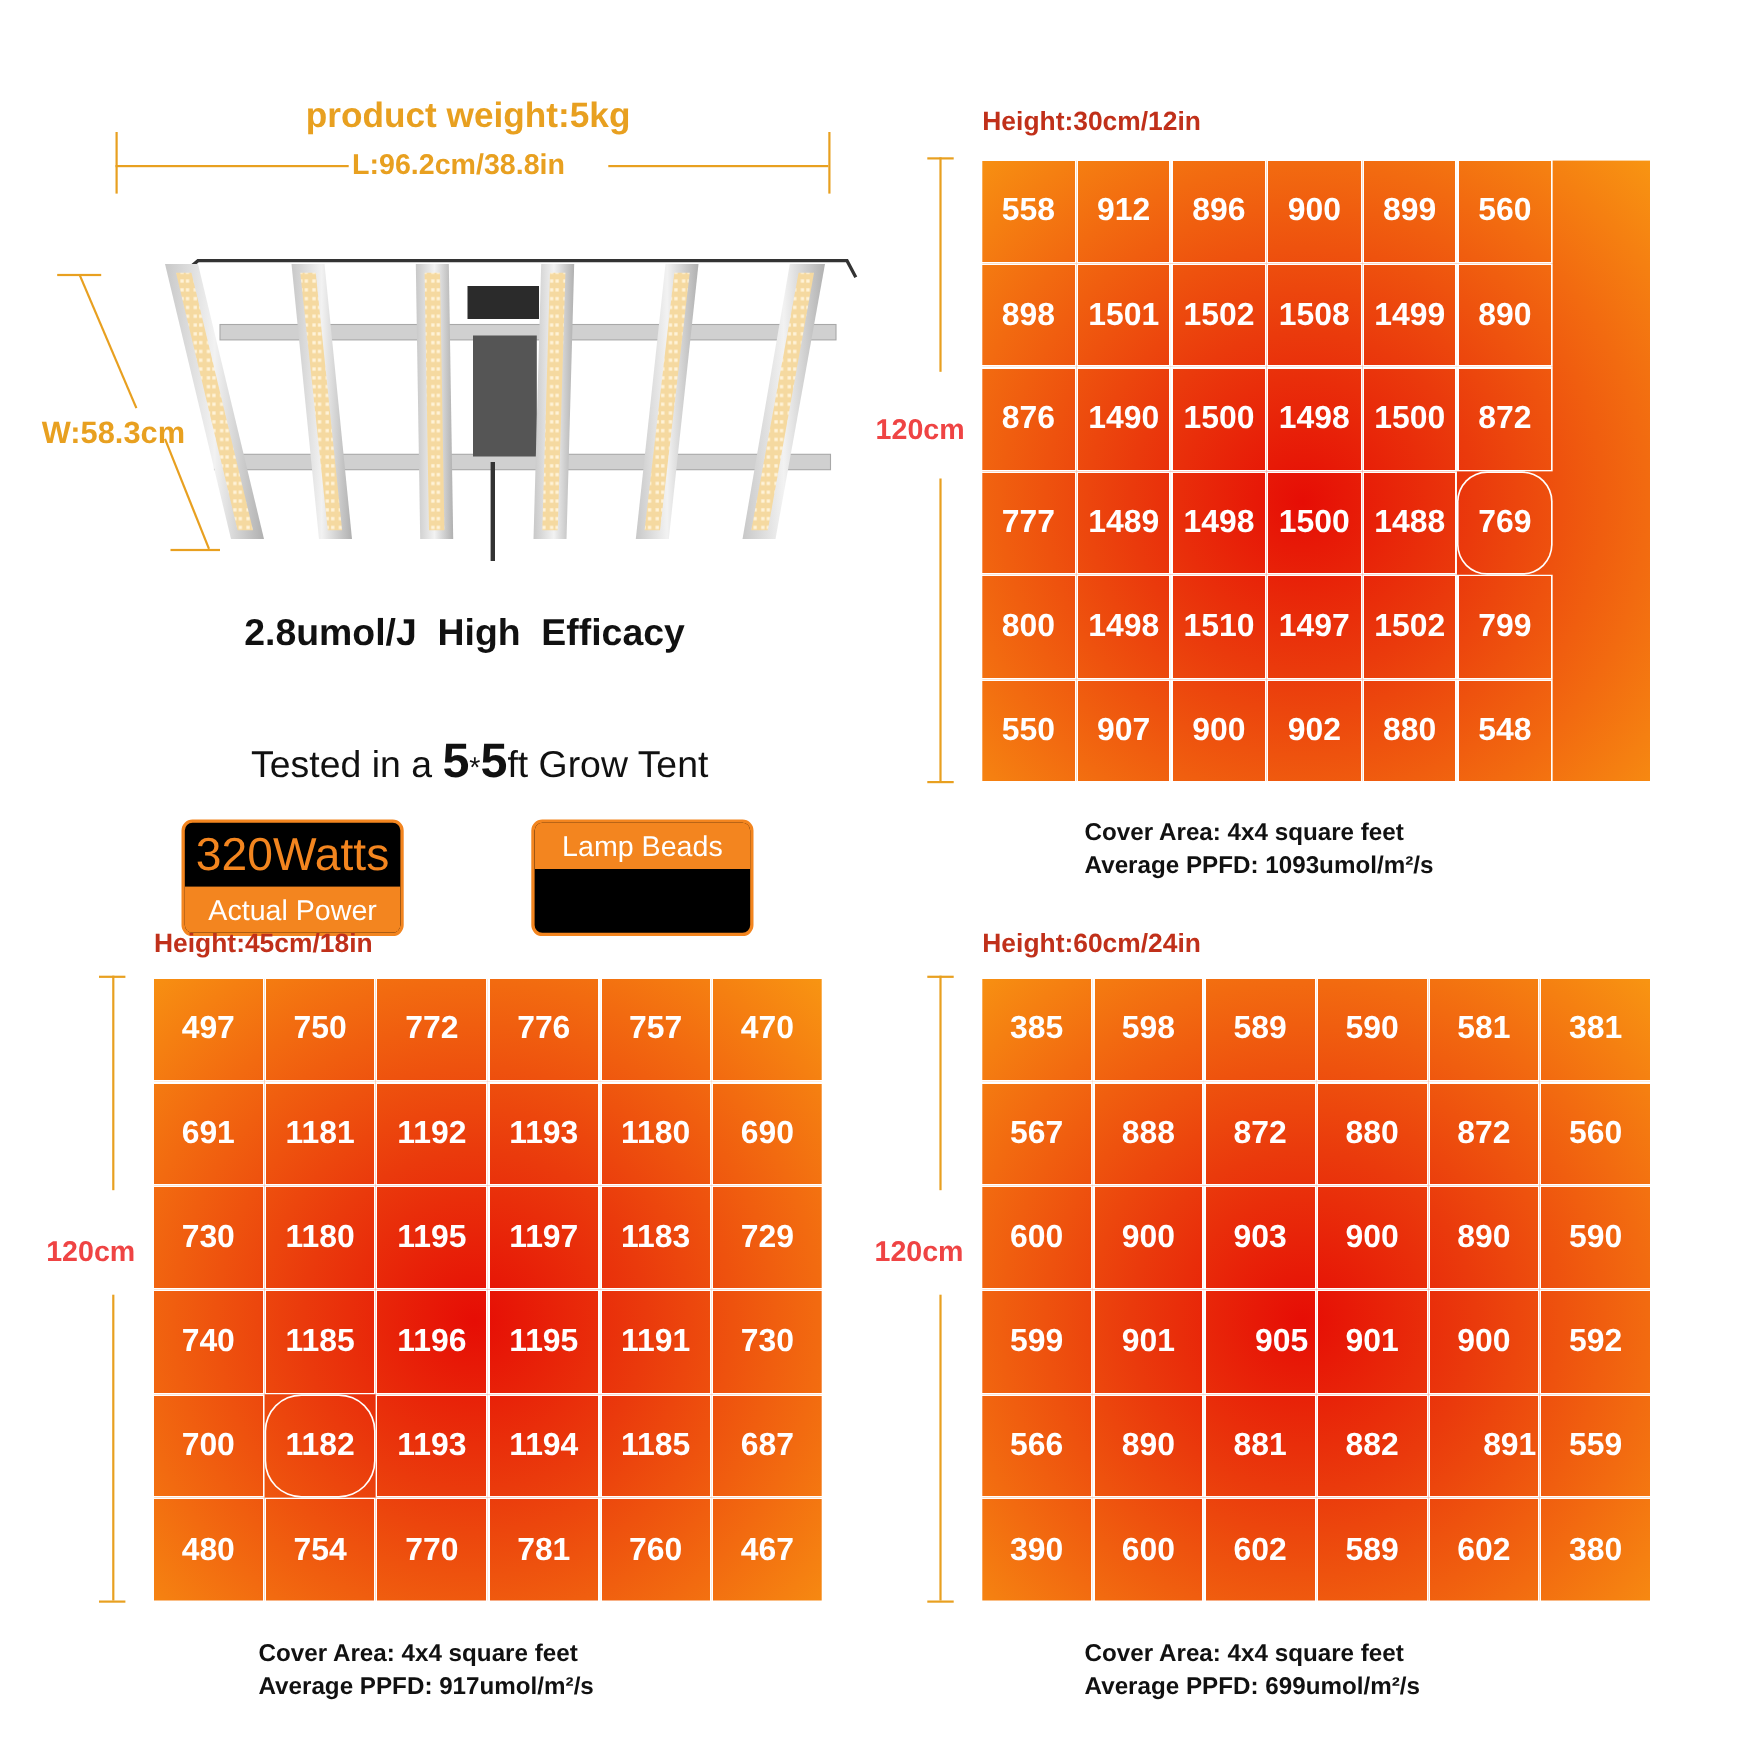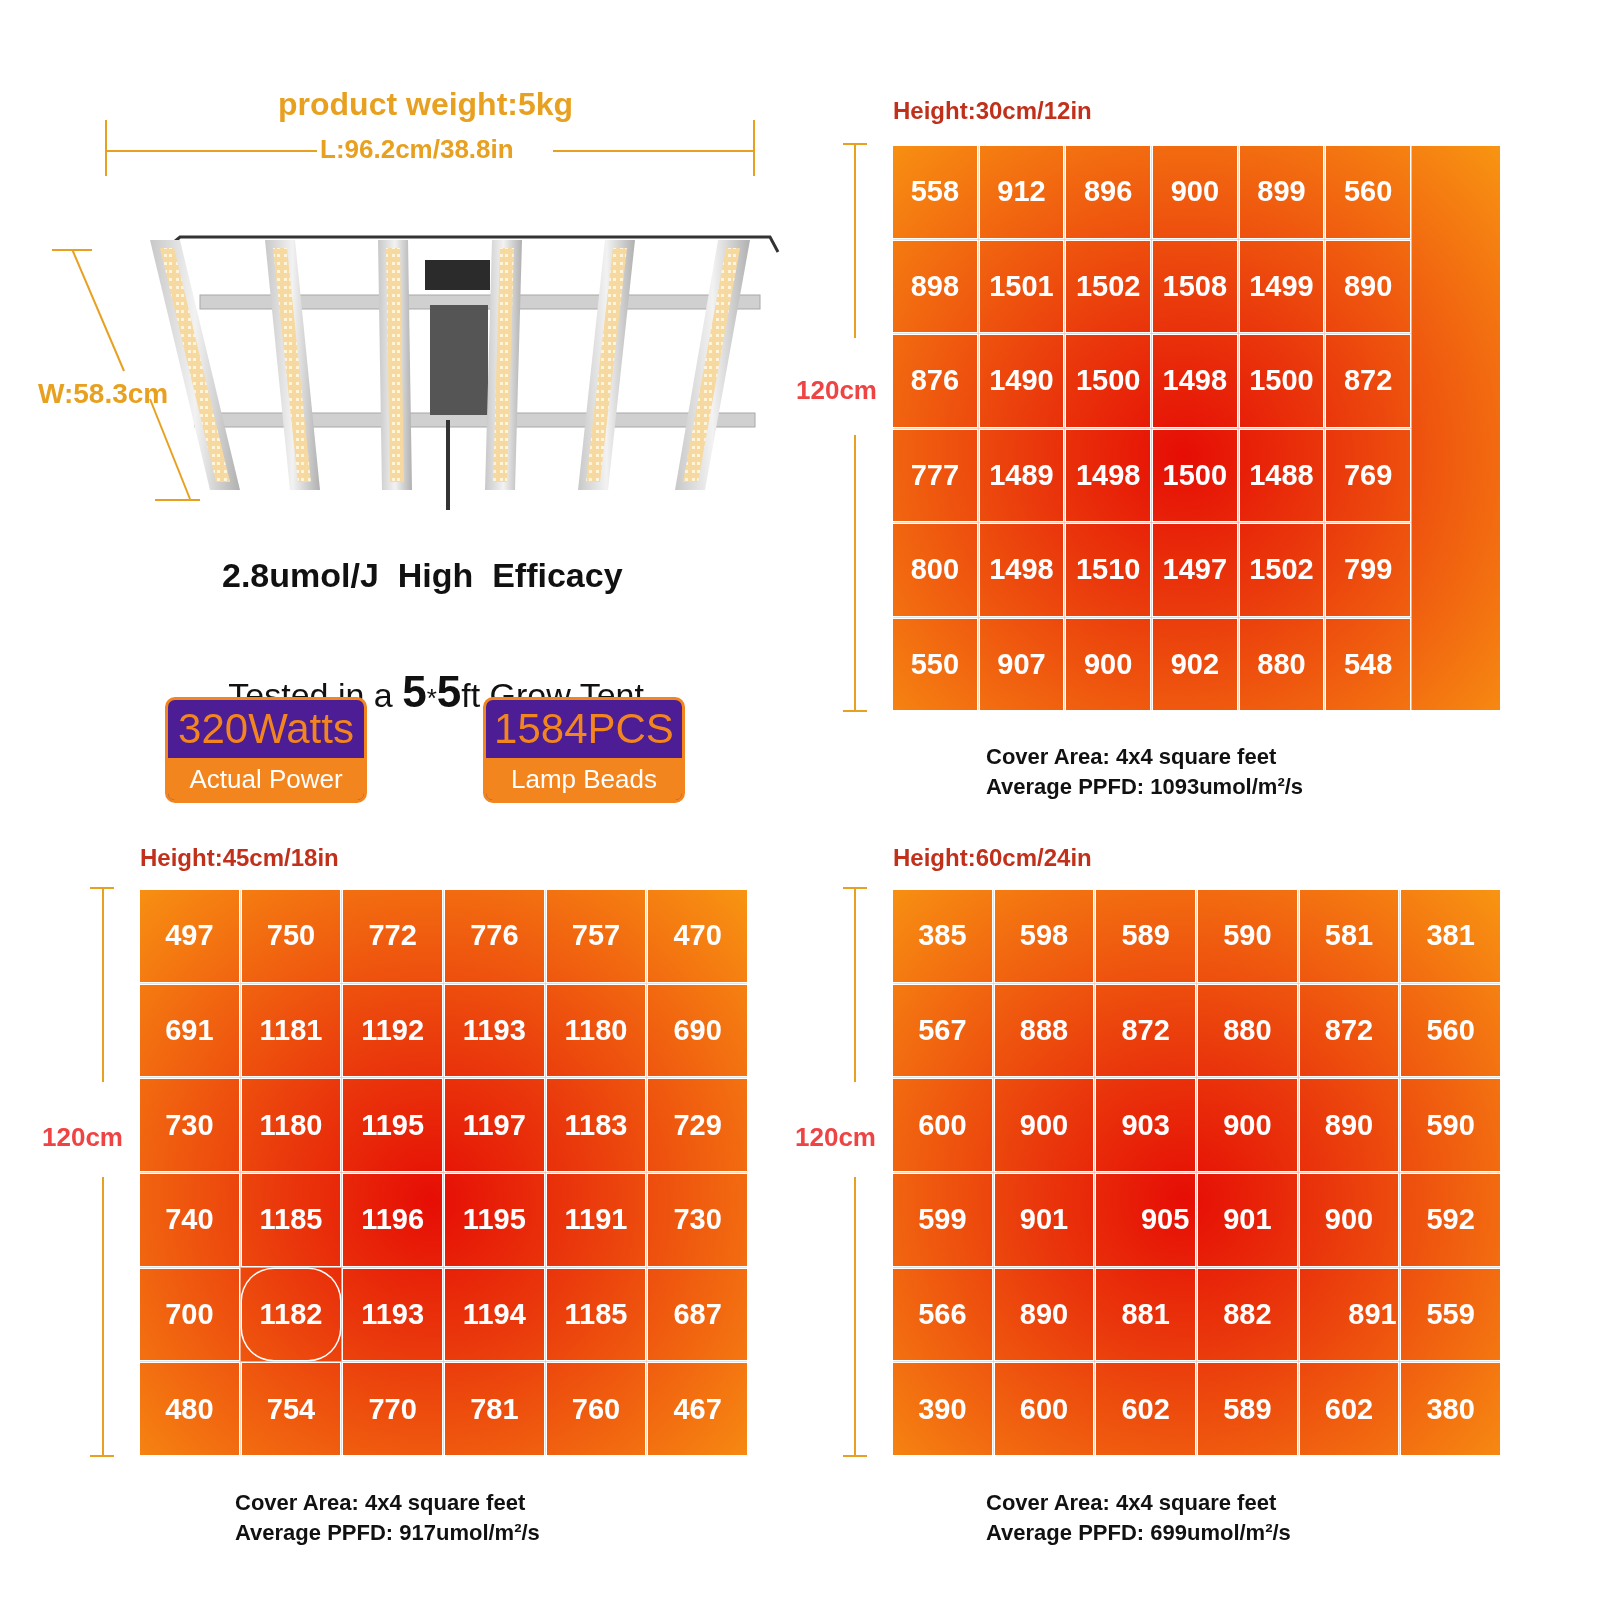--- a/index.html
+++ b/index.html
@@ -13,21 +13,21 @@
   .grid-bg { position: absolute; background:
       radial-gradient(ellipse at 48% 55%, #e60d05 0%, #ea3a0c 35%, #f26a10 70%, #f89512 100%); }
   .cell { display: flex; align-items: center; justify-content: center;
           color: #ffffff; font-weight: bold; font-size: 29px;
           background: rgba(255,255,255,0); }
   .vline { position: absolute; width: 2px; background: #e8a020; }
   .hline { position: absolute; height: 2px; background: #e8a020; }
   .dim-label { position: absolute; color: #ef4444; font-weight: bold; font-size: 26px; }
   .caption { position: absolute; font-weight: bold; font-size: 22px; color: #111; line-height: 30px; }
   .badge { position: absolute; width: 196px; height: 100px; border: 3px solid #f3851f;
-           border-radius: 10px; overflow: hidden; background: #4c1d95; }
+           border-radius: 10px; overflow: hidden; background: #000000; margin-top: 48px; }
   .badge .top { height: 58px; display: flex; align-items: center; justify-content: center;
                 color: #f3851f; font-size: 42px; }
   .badge .bot { height: 42px; background: #f3851f; color: #fff; font-size: 26px;
                 display: flex; align-items: center; justify-content: center; }
 </style>
 </head>
 <body>
 
 <div class="abs orange-text" style="left:278px; top:86px; font-size:32px;">product weight:5kg</div>
 
@@ -84,21 +84,20 @@
 
 <div class="abs" style="left:210px; top:628px; font-size:34px; color:#111; white-space:pre;">
   <span>Tested in a </span><span style="font-weight:bold; font-size:44px;">5</span><span style="font-size:26px;">*</span><span style="font-weight:bold; font-size:44px;">5</span><span>ft Grow Tent</span>
 </div>
 
 <div class="badge" style="left:165px; top:697px;">
   <div class="top">320Watts</div>
   <div class="bot">Actual Power</div>
 </div>
 <div class="badge" style="left:483px; top:697px;">
-  <div class="top">1584PCS</div>
   <div class="bot">Lamp Beads</div>
 </div>
 
 <div class="abs height-title" style="left:893px; top:97px;">Height:30cm/12in</div>
 <div class="hline" style="left:843px; top:143px; width:24px;"></div>
 <div class="vline" style="left:854px; top:143px; height:195px;"></div>
 <div class="dim-label" style="left:796px; top:375px;">120cm</div>
 <div class="vline" style="left:854px; top:435px; height:275px;"></div>
 <div class="hline" style="left:843px; top:710px; width:24px;"></div>
 <div class="grid-bg" style="left:893px; top:146px; width:607px; height:564px;"></div>
@@ -119,21 +118,21 @@
     <div class="cell" style="box-shadow: rgb(255, 255, 255) 0px 0px 0px 1.5px;">1490</div>
     <div class="cell" style="box-shadow: rgb(255, 255, 255) 0px 0px 0px 1.5px;">1500</div>
     <div class="cell" style="box-shadow: rgb(255, 255, 255) 0px 0px 0px 1.5px;">1498</div>
     <div class="cell" style="box-shadow: rgb(255, 255, 255) 0px 0px 0px 1.5px;">1500</div>
     <div class="cell" style="box-shadow: rgb(255, 255, 255) 0px 0px 0px 1.5px;">872</div>
     <div class="cell" style="box-shadow: rgb(255, 255, 255) 0px 0px 0px 1.5px;">777</div>
     <div class="cell" style="box-shadow: rgb(255, 255, 255) 0px 0px 0px 1.5px;">1489</div>
     <div class="cell" style="box-shadow: rgb(255, 255, 255) 0px 0px 0px 1.5px;">1498</div>
     <div class="cell" style="box-shadow: rgb(255, 255, 255) 0px 0px 0px 1.5px;">1500</div>
     <div class="cell" style="box-shadow: rgb(255, 255, 255) 0px 0px 0px 1.5px;">1488</div>
-    <div class="cell" style="box-shadow: rgb(255, 255, 255) 0px 0px 0px 1.5px;">769</div>
+    <div class="cell" style="box-shadow: rgb(255, 255, 255) 0px 0px 0px 1.5px; border-radius: 26px;">769</div>
     <div class="cell" style="box-shadow: rgb(255, 255, 255) 0px 0px 0px 1.5px;">800</div>
     <div class="cell" style="box-shadow: rgb(255, 255, 255) 0px 0px 0px 1.5px;">1498</div>
     <div class="cell" style="box-shadow: rgb(255, 255, 255) 0px 0px 0px 1.5px;">1510</div>
     <div class="cell" style="box-shadow: rgb(255, 255, 255) 0px 0px 0px 1.5px;">1497</div>
     <div class="cell" style="box-shadow: rgb(255, 255, 255) 0px 0px 0px 1.5px;">1502</div>
     <div class="cell" style="box-shadow: rgb(255, 255, 255) 0px 0px 0px 1.5px;">799</div>
     <div class="cell" style="box-shadow: rgb(255, 255, 255) 0px 0px 0px 1.5px;">550</div>
     <div class="cell" style="box-shadow: rgb(255, 255, 255) 0px 0px 0px 1.5px;">907</div>
     <div class="cell" style="box-shadow: rgb(255, 255, 255) 0px 0px 0px 1.5px;">900</div>
     <div class="cell" style="box-shadow: rgb(255, 255, 255) 0px 0px 0px 1.5px;">902</div>

